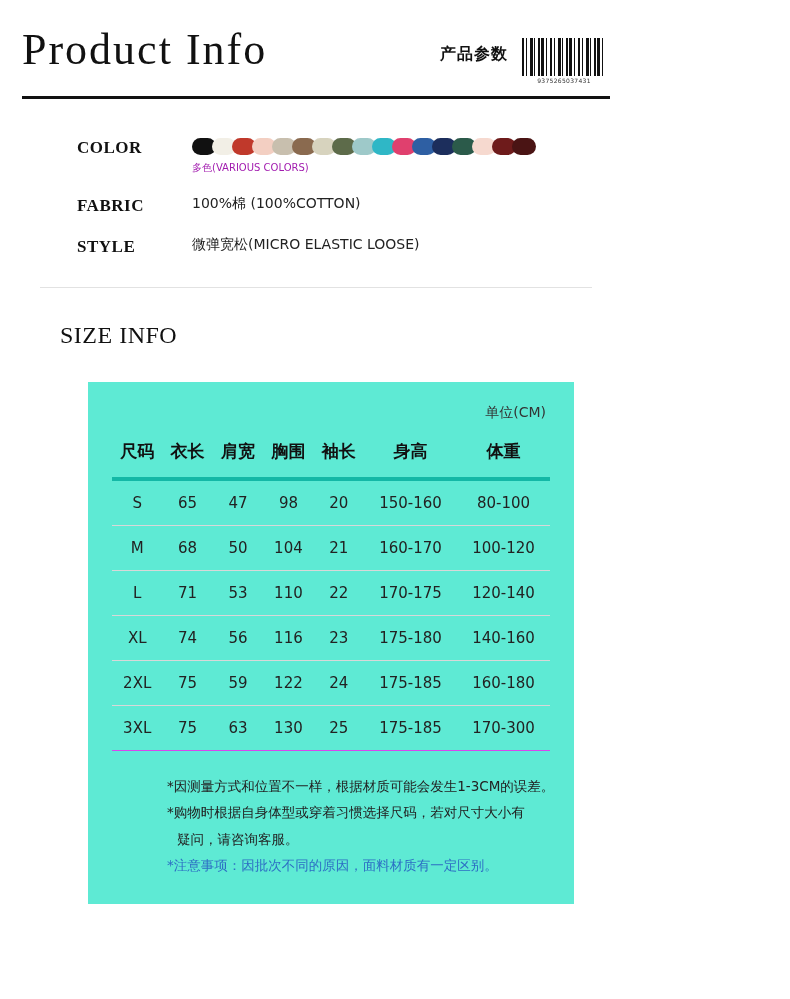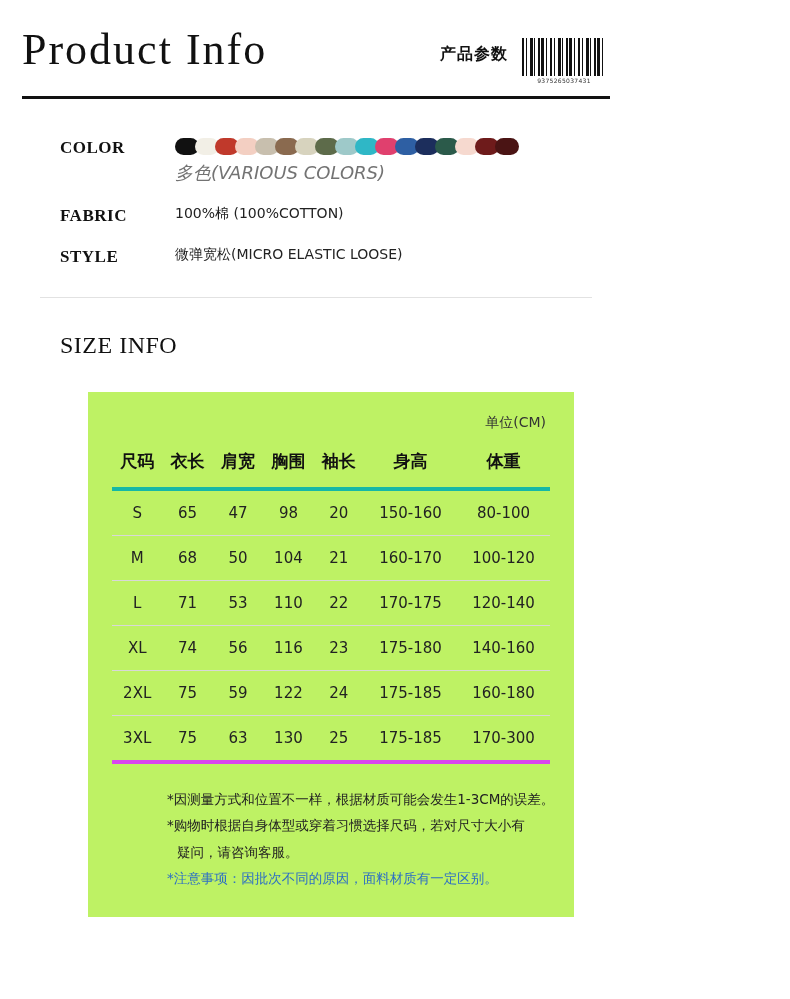--- a/index.html
+++ b/index.html
@@ -81,21 +81,21 @@
     margin-top: 1px;
   }
   .rule-thick {
     height: 3px;
     background: #111111;
     margin: 0 22px;
   }
 
   
   .specs {
-    margin: 38px 0 0 0;
+    margin: 38px 0 0 17px;
     padding: 0 60px;
   }
   .spec-row {
     display: flex;
     align-items: flex-start;
     margin-bottom: 20px;
   }
   .spec-label {
     width: 115px;
     flex: 0 0 115px;
@@ -119,43 +119,42 @@
     margin-bottom: 6px;
   }
   .swatch {
     width: 24px;
     height: 17px;
     border-radius: 9px;
     margin-right: -4px;
   }
   .spec-sub {
     font-family: "DejaVu Sans", sans-serif;
-    font-size: 18px;
-    color: #737373;
-    font-style: italic;
+    font-size: 10px;
+    color: #a21caf;
   }
 
   .rule-thin {
     height: 1px;
     background: #e2e2e2;
     margin: 30px 40px 0 40px;
   }
 
   
   .size-info-title {
     margin: 34px 0 0 60px;
     font-family: "Liberation Serif", serif;
     font-weight: normal;
     font-size: 24px;
     letter-spacing: 0.5px;
     color: #111;
   }
   .table-card {
     margin: 33px 58px 0 88px;
-    background: #bef264;
+    background: #5eead4;
     padding: 22px 24px 26px 24px;
     box-sizing: border-box;
   }
   .unit {
     text-align: right;
     font-family: "DejaVu Sans", sans-serif;
     font-size: 14px;
     color: #333;
     padding-right: 4px;
     margin-bottom: 10px;
@@ -174,21 +173,21 @@
     text-align: center;
   }
   table.size-table td {
     font-size: 15px;
     color: #222;
     padding: 13px 0;
     border-bottom: 1px solid #d8d8d8;
     text-align: center;
   }
   table.size-table tr:last-child td {
-    border-bottom: 4px solid #d946ef;
+    border-bottom: 1px solid #d946ef;
     margin-top: 8px;
   }
   .notes {
     margin-top: 22px;
     padding-left: 55px;
     font-family: "DejaVu Sans", sans-serif;
     font-size: 13.5px;
     line-height: 1.95;
     color: #222;
   }

